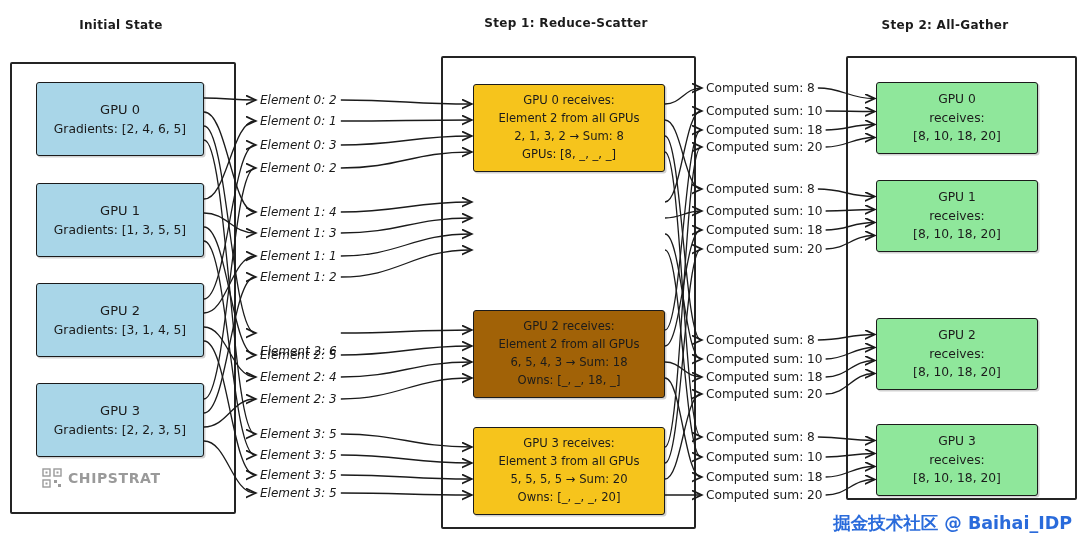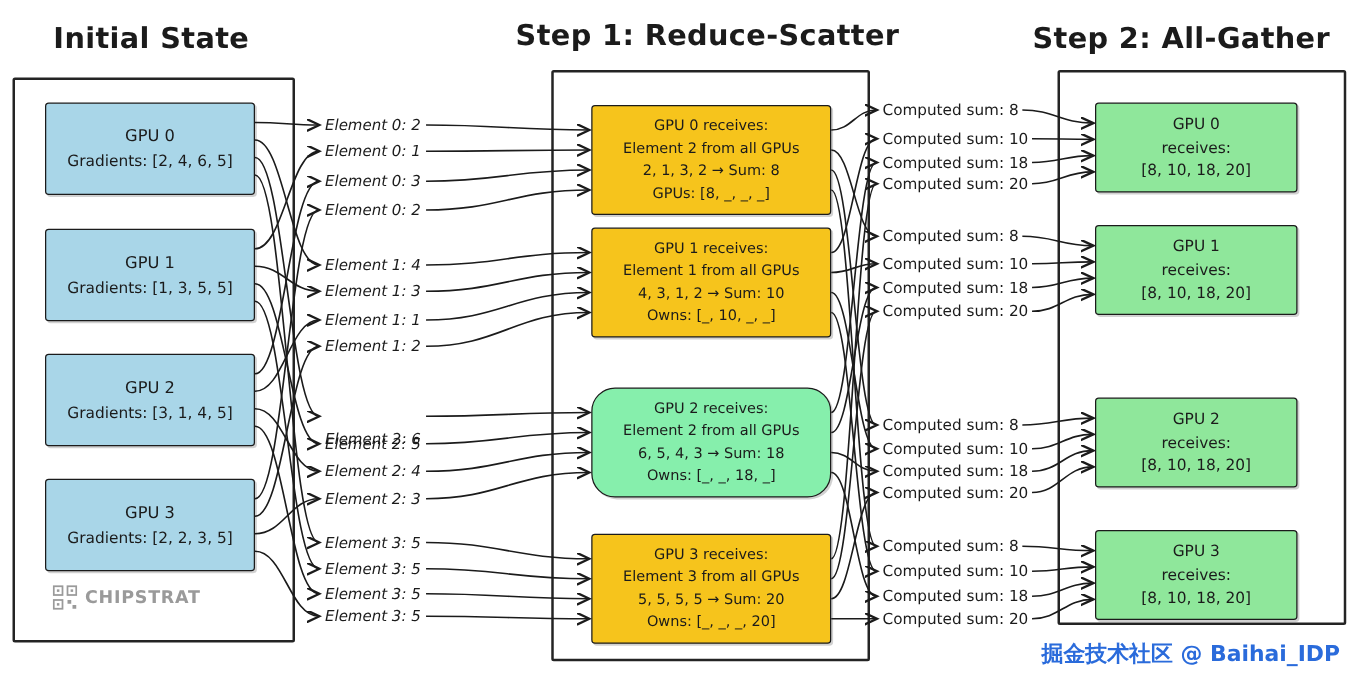--- a/index.html
+++ b/index.html
@@ -6,21 +6,21 @@
   #canvas{position:relative;width:1080px;height:545px;background:#ffffff;overflow:hidden;
           font-family:"DejaVu Sans",sans-serif;color:#1b1b1b;}
   .frame{position:absolute;border:2px solid #242424;border-radius:2px;background:#ffffff;z-index:1;}
   .box{position:absolute;border:1.7px solid #1b1b1b;border-radius:3px;z-index:2;
        display:flex;flex-direction:column;justify-content:center;align-items:center;
        text-align:center;box-shadow:1.5px 1.5px 0 rgba(0,0,0,0.18);}
   .init{left:36px;width:166px;height:72px;gap:5px;font-size:12.3px;}
   .mid{left:473px;width:190px;height:86px;font-size:11.6px;line-height:1.55;}
   .green{left:876px;width:160px;height:70px;font-size:12.3px;line-height:1.5;}
   .b-title{font-size:13px;}
-  .col-title{position:absolute;font-size:23px;font-weight:bold;text-align:center;z-index:2;letter-spacing:0.3px;}
+  .col-title{position:absolute;font-size:12px;font-weight:bold;text-align:center;z-index:2;letter-spacing:0.3px;}
   .elem-label{position:absolute;left:260px;font-size:12px;z-index:2;white-space:nowrap;font-style:italic;}
   .sum-label{position:absolute;left:706px;font-size:12.2px;z-index:2;white-space:nowrap;}
   #arrows{position:absolute;left:0;top:0;z-index:3;pointer-events:none;}
   .logo{position:absolute;left:42px;top:468px;display:flex;align-items:center;gap:6px;
         color:#9a9a9a;font-weight:bold;font-size:14px;letter-spacing:0.6px;z-index:2;}
   .watermark{position:absolute;right:8px;top:511px;font-size:17.5px;font-weight:bold;z-index:4;}
 </style>
 </head>
 <body>
 
@@ -67,27 +67,21 @@
   <span class="elem-label" id="elem-13" style="top:448px">Element 3: 5</span>
   <span class="elem-label" id="elem-14" style="top:468px">Element 3: 5</span>
   <span class="elem-label" id="elem-15" style="top:486px">Element 3: 5</span>
 
   <div class="box mid" id="mid-0" style="top: 84px; background-color: rgb(246, 196, 28);">
     <div>GPU 0 receives:</div>
     <div>Element 2 from all GPUs</div>
     <div>2, 1, 3, 2 → Sum: 8</div>
     <div>GPUs: [8, _, _, _]</div>
   </div>
-  <div class="box mid" id="mid-1" style="top: 182px; background-color: rgb(246, 196, 28);">
-    <div>GPU 1 receives:</div>
-    <div>Element 1 from all GPUs</div>
-    <div>4, 3, 1, 2 → Sum: 10</div>
-    <div>Owns: [_, 10, _, _]</div>
-  </div>
-  <div class="box mid" id="mid-2" style="top: 310px; background-color: #86efac; border-radius: 19px;">
+  <div class="box mid" id="mid-2" style="top: 310px; background-color: #a16207;">
     <div>GPU 2 receives:</div>
     <div>Element 2 from all GPUs</div>
     <div>6, 5, 4, 3 → Sum: 18</div>
     <div>Owns: [_, _, 18, _]</div>
   </div>
   <div class="box mid" id="mid-3" style="top: 427px; background-color: rgb(246, 196, 28);">
     <div>GPU 3 receives:</div>
     <div>Element 3 from all GPUs</div>
     <div>5, 5, 5, 5 → Sum: 20</div>
     <div>Owns: [_, _, _, 20]</div>

